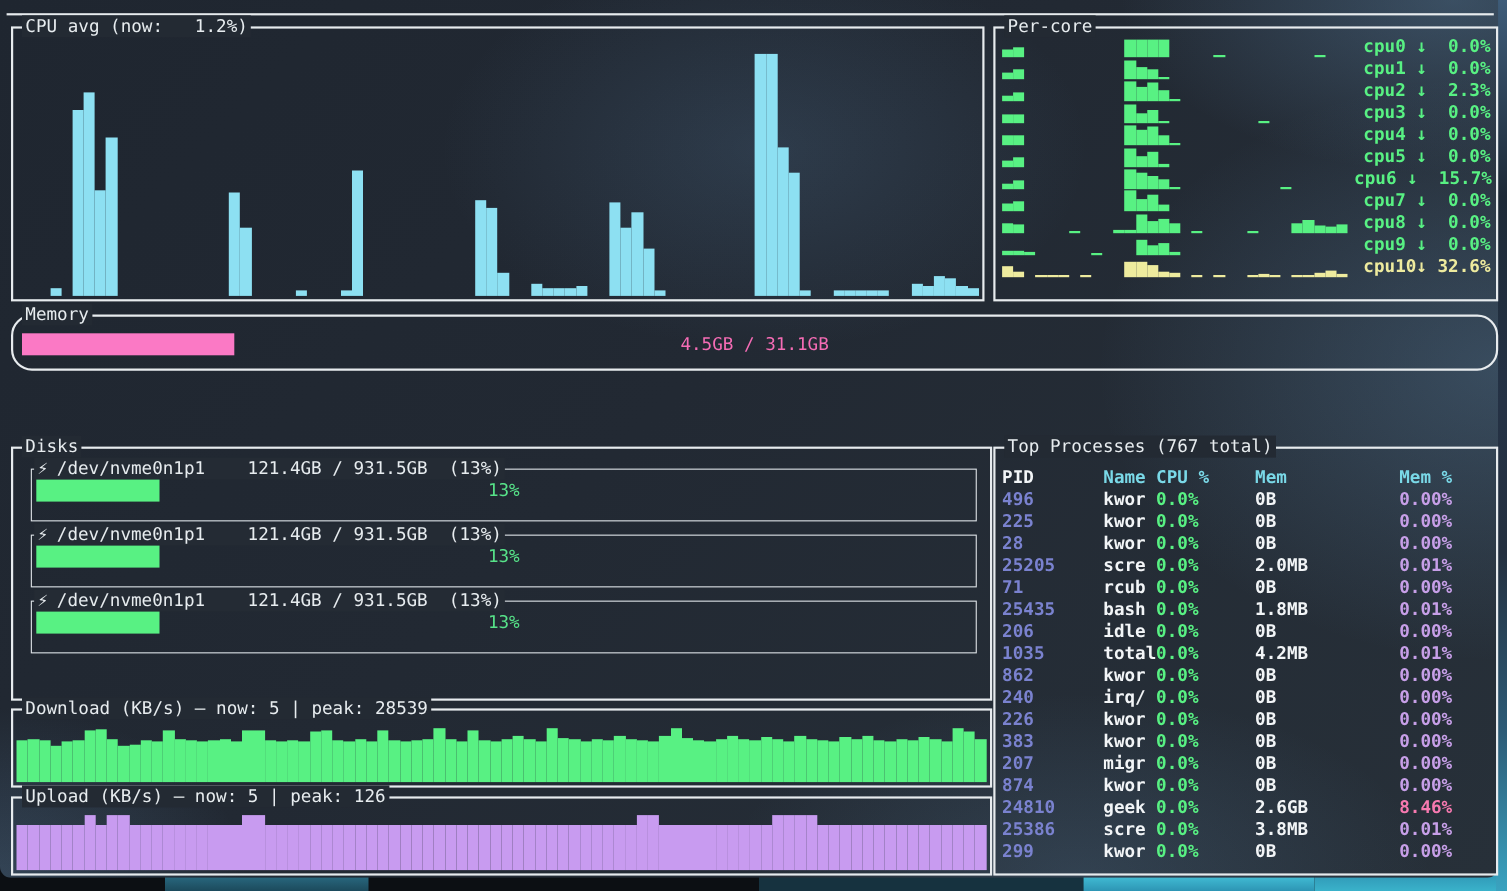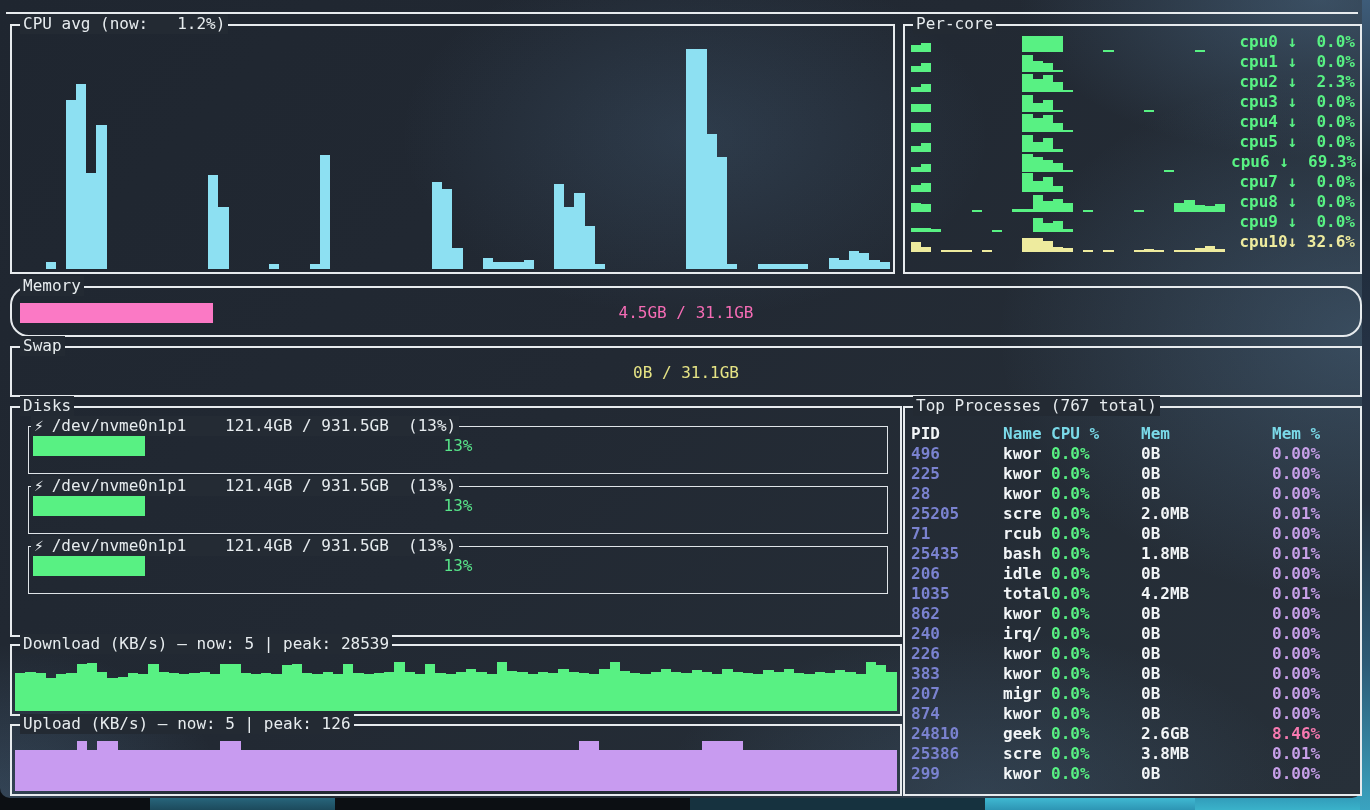--- a/index.html
+++ b/index.html
@@ -408,21 +408,21 @@
             <i style="height: 0%; background: rgb(88, 241, 131);"></i>
             <i style="height: 0%; background: rgb(88, 241, 131);"></i>
             <i style="height: 0%; background: rgb(88, 241, 131);"></i>
             <i style="height: 8%; background: rgb(88, 241, 131);"></i>
             <i style="height: 0%; background: rgb(88, 241, 131);"></i>
             <i style="height: 0%; background: rgb(88, 241, 131);"></i>
             <i style="height: 0%; background: rgb(88, 241, 131);"></i>
             <i style="height: 0%; background: rgb(88, 241, 131);"></i>
             <i style="height: 0%; background: rgb(88, 241, 131);"></i>
           </div>
-          <div class="core-label" style="color: rgb(88, 241, 131);">cpu6 ↓  69.3%</div>
+          <div class="core-label" style="color: rgb(88, 241, 131);">cpu6 ↓  15.7%</div>
         </div>
         <div class="core-row">
           <div class="spark">
             <i style="height: 35%; background: rgb(88, 241, 131);"></i>
             <i style="height: 50%; background: rgb(88, 241, 131);"></i>
             <i style="height: 0%; background: rgb(88, 241, 131);"></i>
             <i style="height: 0%; background: rgb(88, 241, 131);"></i>
             <i style="height: 0%; background: rgb(88, 241, 131);"></i>
             <i style="height: 0%; background: rgb(88, 241, 131);"></i>
             <i style="height: 0%; background: rgb(88, 241, 131);"></i>
@@ -565,27 +565,20 @@
   </div>
 
   <div class="panel" style="left:10px;top:286px;width:1348px;height:47px;border-radius:19px;">
     <span class="ptitle">Memory</span>
     <div class="gauge">
       <div class="fill" id="mem-fill" style="width: 14.5%; background: rgb(251, 121, 197);"></div>
       <div class="glabel" id="mem-label" style="color: rgb(245, 108, 181);">4.5GB / 31.1GB</div>
     </div>
   </div>
 
-  <div class="panel" style="left:10px;top:346px;width:1348px;height:47px;">
-    <span class="ptitle">Swap</span>
-    <div class="gauge">
-      <div class="fill" id="swap-fill" style="width: 0%; background: rgb(230, 228, 133);"></div>
-      <div class="glabel" id="swap-label" style="color: rgb(230, 228, 133);">0B / 31.1GB</div>
-    </div>
-  </div>
 
   <div class="panel" style="left:10px;top:406px;width:888px;height:227px;">
     <span class="ptitle">Disks</span>
     <div id="disk-list">
         <div class="disk" style="top: 18px;">
           <div class="dtitle"><span class="dicon">⚡</span><span>/dev/nvme0n1p1    121.4GB / 931.5GB  (13%)</span></div>
           <div class="dbar" style="width: 13%; background: rgb(88, 241, 131);"></div>
           <div class="dpct" style="color: rgb(87, 227, 137);">13%</div>
         </div>
         <div class="disk" style="top: 78px;">

